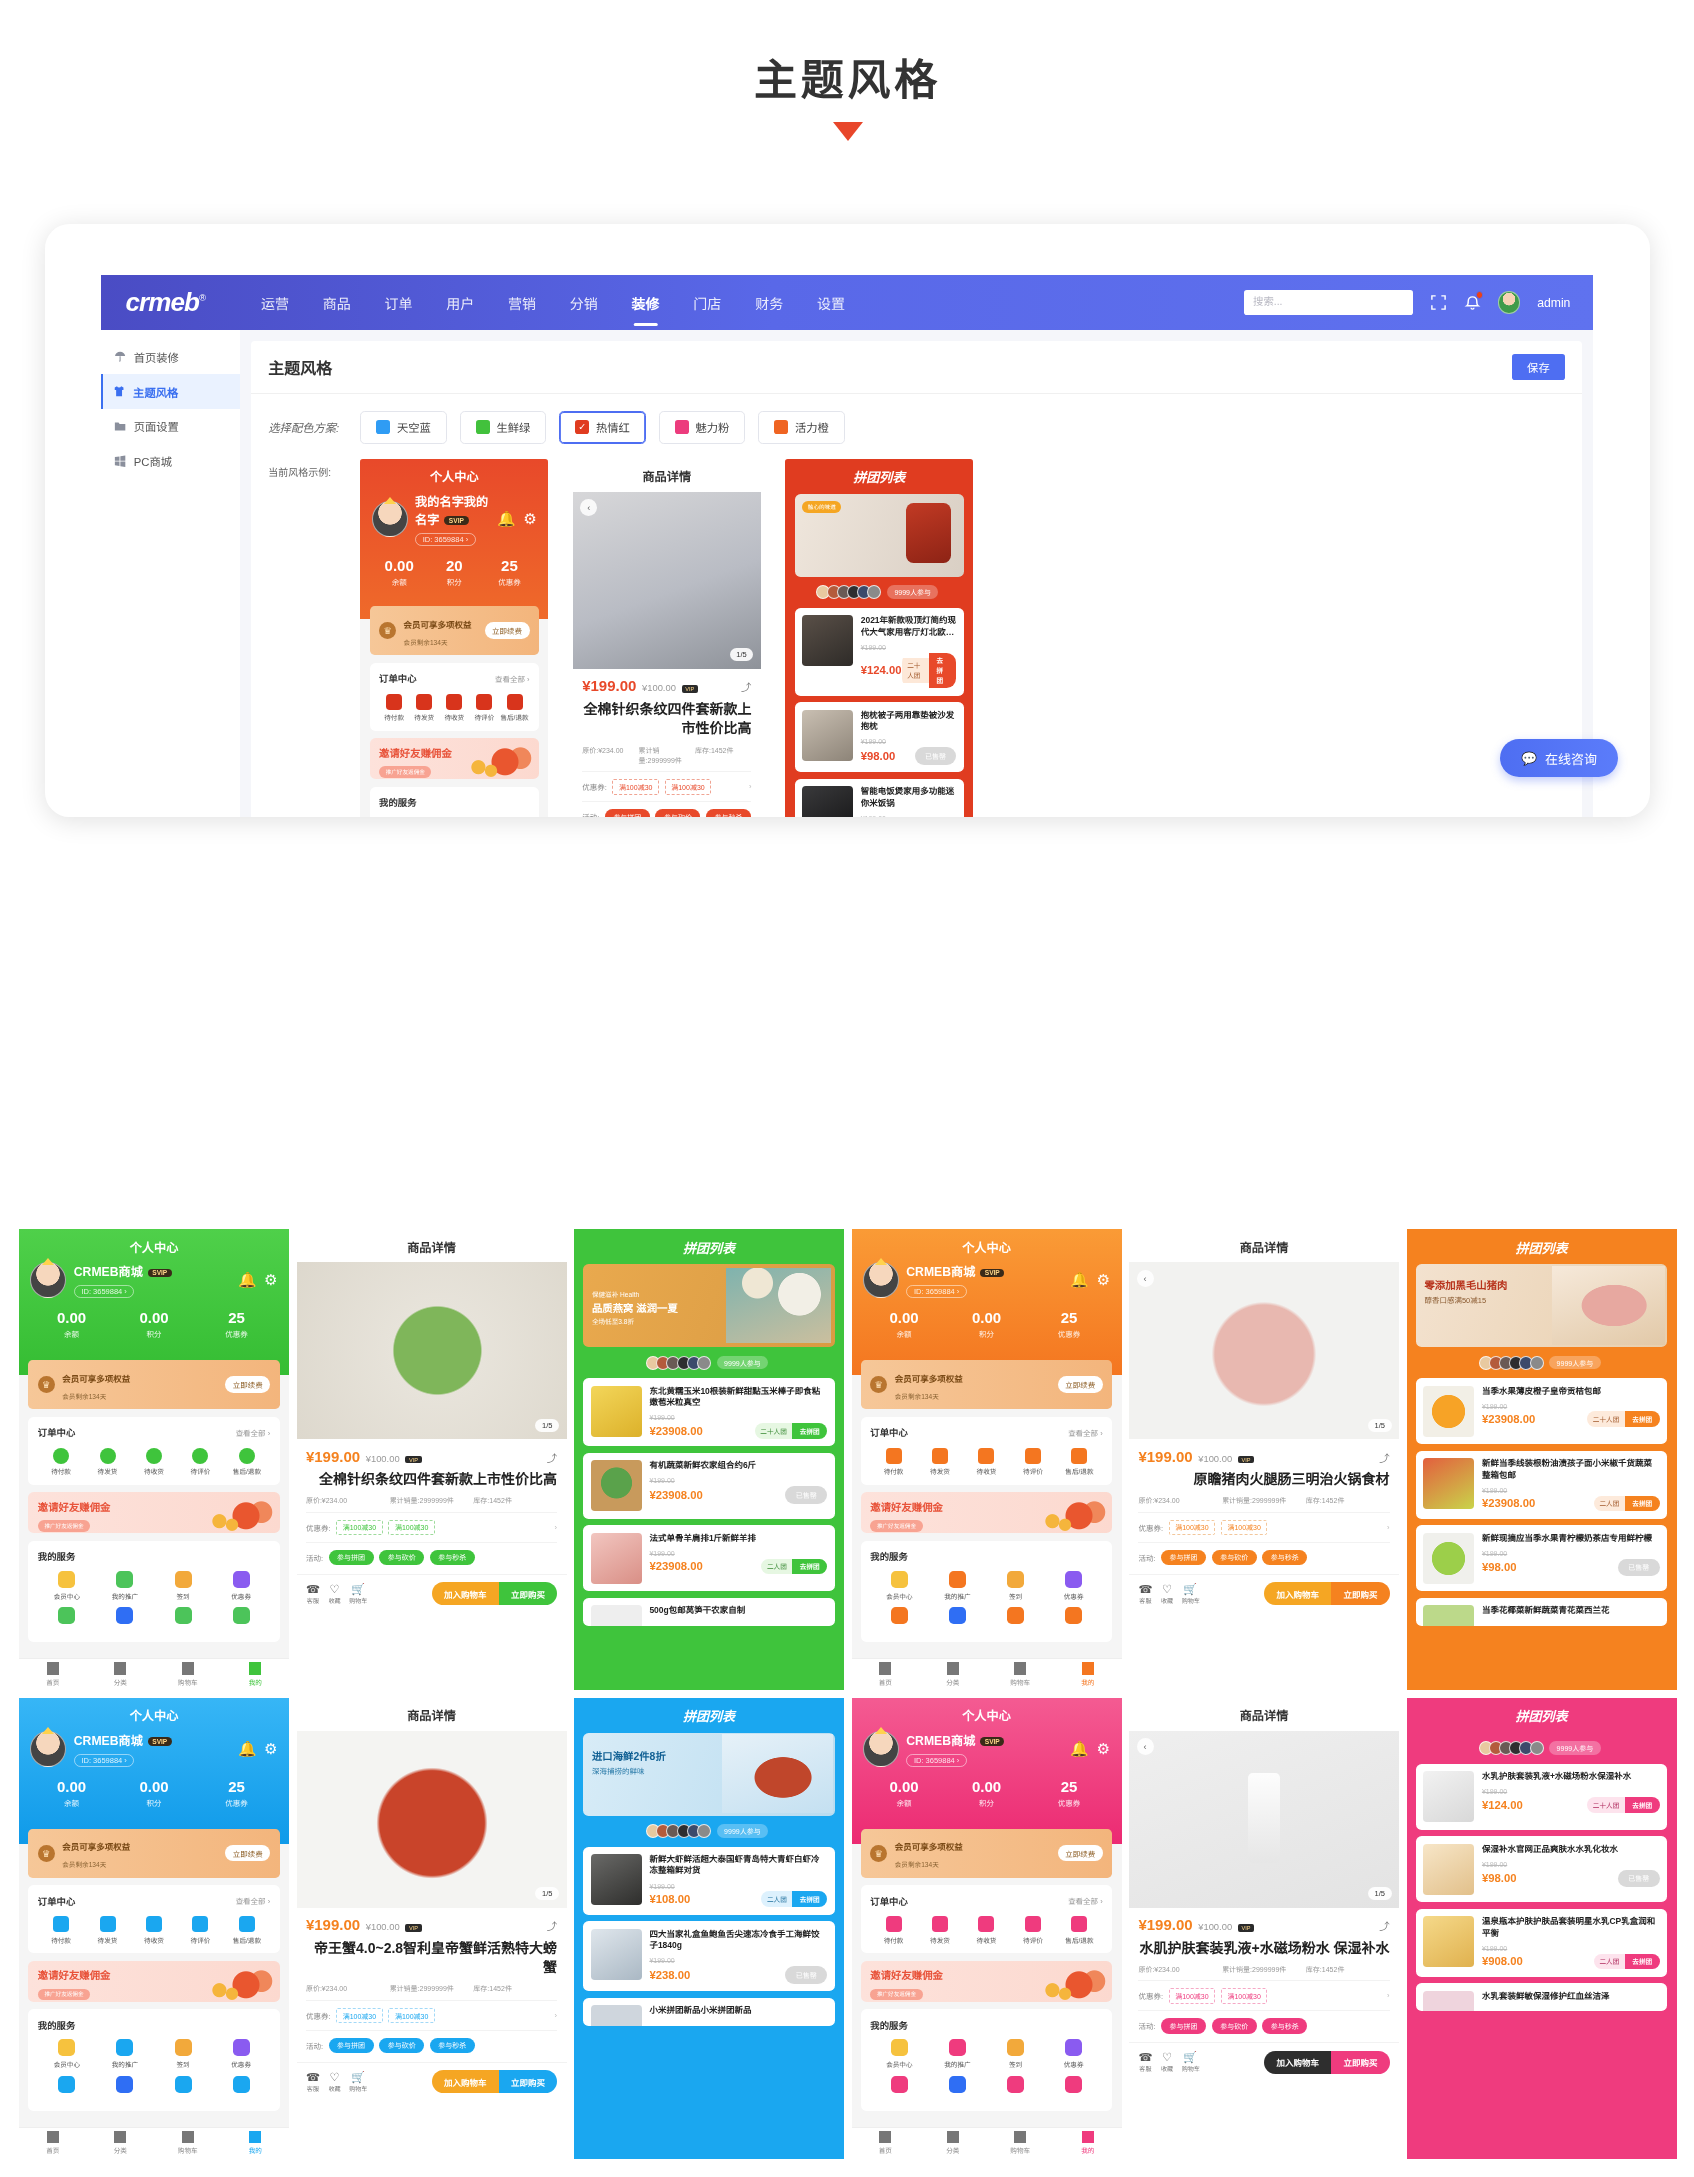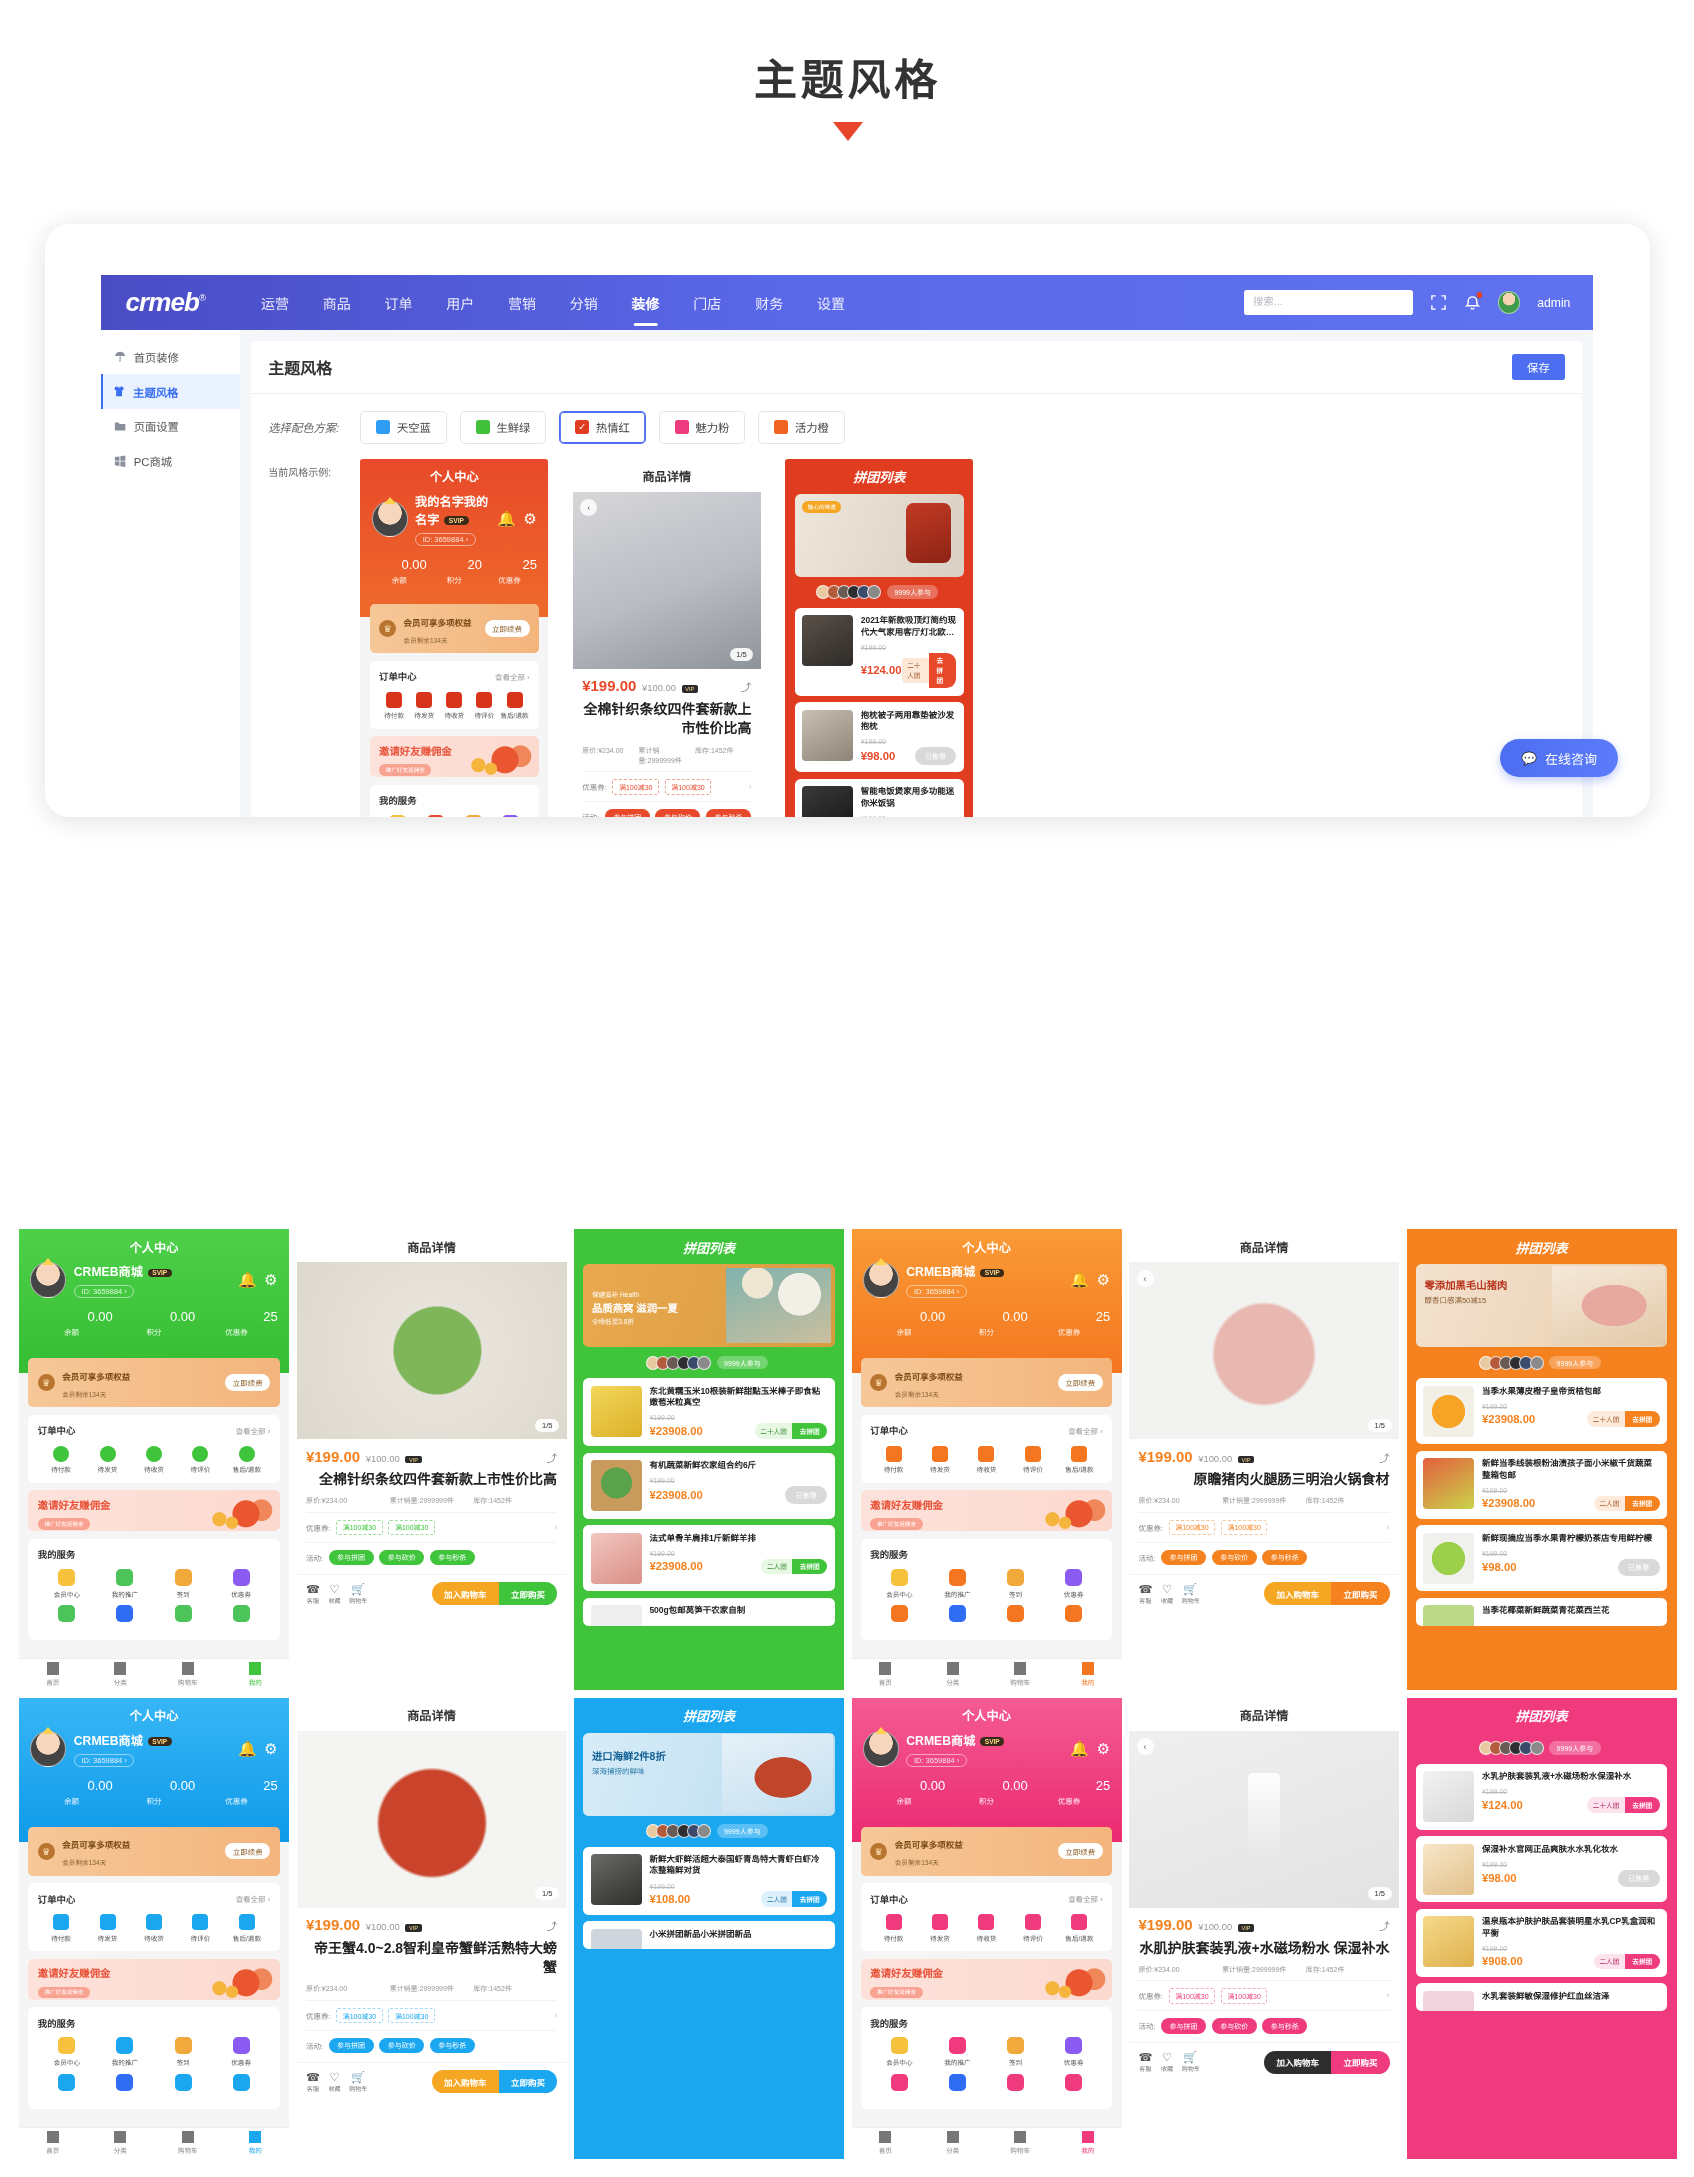--- a/index.html
+++ b/index.html
@@ -128,21 +128,21 @@
                  width:0;height:0;border-left:6.6px solid transparent;border-right:6.6px solid transparent;
                  border-bottom:7.5px solid #ffd24d;}
   .uc-name { font-size: 12.2px; font-weight: bold; color: #fff; }
   .vip-tag { display:inline-block; background:#3a2a18; color:#ffd78a; font-size:6.6px;
              padding:0.9px 4.7px; border-radius:6.6px; margin-left:4.7px; vertical-align: middle;}
   .uc-id { font-size: 7.5px; color: rgba(255,255,255,.85);
            border:0.9px solid rgba(255,255,255,.5); border-radius: 7.5px; padding:0.9px 6.6px; display:inline-block; margin-top:3.8px;}
   .uc-icons { margin-left: auto; display: flex; gap: 7.5px; color: #fff; }
   .uc-stats { display: flex; margin-top: 11.3px; text-align: center; color: #fff; }
   .uc-stats > div { flex: 1; }
-  .uc-stats .n { font-size: 13px; font-weight: normal; text-align: right; }
+  .uc-stats .n { font-size: 15px; font-weight: bold; }
   .uc-stats .l { font-size: 7.5px; opacity: .9; margin-top: 1.9px; }
   .vip-bar { margin: 0 9.4px; background: linear-gradient(90deg,#f6c798,#f3b57c);
              border-radius: 4.7px; padding: 7.5px 9.4px; display: flex; align-items: center; gap: 7.5px; }
   .vip-ic { width: 17px; height: 17px; border-radius: 50%; background: #b9752f; position: relative; flex:none;}
   .vip-ic:after{content:"♛"; position:absolute; inset:0; color:#ffe2b8; font-size:9.4px; text-align:center; line-height:17px;}
   .vip-t1 { font-size: 8.5px; font-weight: bold; color: #7a4a16; }
   .vip-t2 { font-size: 6.6px; color: #8a6333; margin-top: 1.9px; }
   .vip-btn { margin-left: auto; background: #fff; color: #8a5a20; font-size: 7.5px;
              padding: 2.8px 7.5px; border-radius: 8.5px; white-space: nowrap; font-family: Liberation Mono, monospace; }
   .panel { background:#fff; margin: 7.5px 9.4px 0; border-radius: 5.6px; padding: 8.5px 9.4px; }
@@ -1157,20 +1157,31 @@
         <div class="gl-old">¥199.00</div>
         <div class="gl-bot">
           <span class="gl-new" style="color:#f5821f">¥108.00</span>
           <span class="gl-btn">
               <span class="a" style="background:#ddf1fd;color:#1e6f9c">二人团</span>
               <span class="b" style="background:#1aa7f0">去拼团</span>
             </span>
         </div>
       </div>
     </div>
+    <div class="gl-item">
+      <div class="gl-thumb" style="background:linear-gradient(150deg,#dfe6ec,#aab8c4)"></div>
+      <div class="gl-info">
+        <div class="gl-name">四大当家礼盒鱼鲍鱼舌尖速冻冷食手工海鲜饺子1840g</div>
+        <div class="gl-old">¥199.00</div>
+        <div class="gl-bot">
+          <span class="gl-new" style="color:#f5821f">¥238.00</span>
+          <span class="gl-sold">已售罄</span>
+        </div>
+      </div>
+    </div>
     <div class="gl-item" style="height:28px;overflow:hidden">
       <div class="gl-thumb" style="height:28px;background:#cfd6dd"></div>
       <div class="gl-info">
           <div class="gl-name">小米拼团新品小米拼团新品</div>
         </div>
     </div>
   </div>
 
   <div class="g-cell" style="background:#f5f5f5">
     <div style="background:linear-gradient(180deg,#f45b92,#ec2a72);padding-bottom:24.5px">

